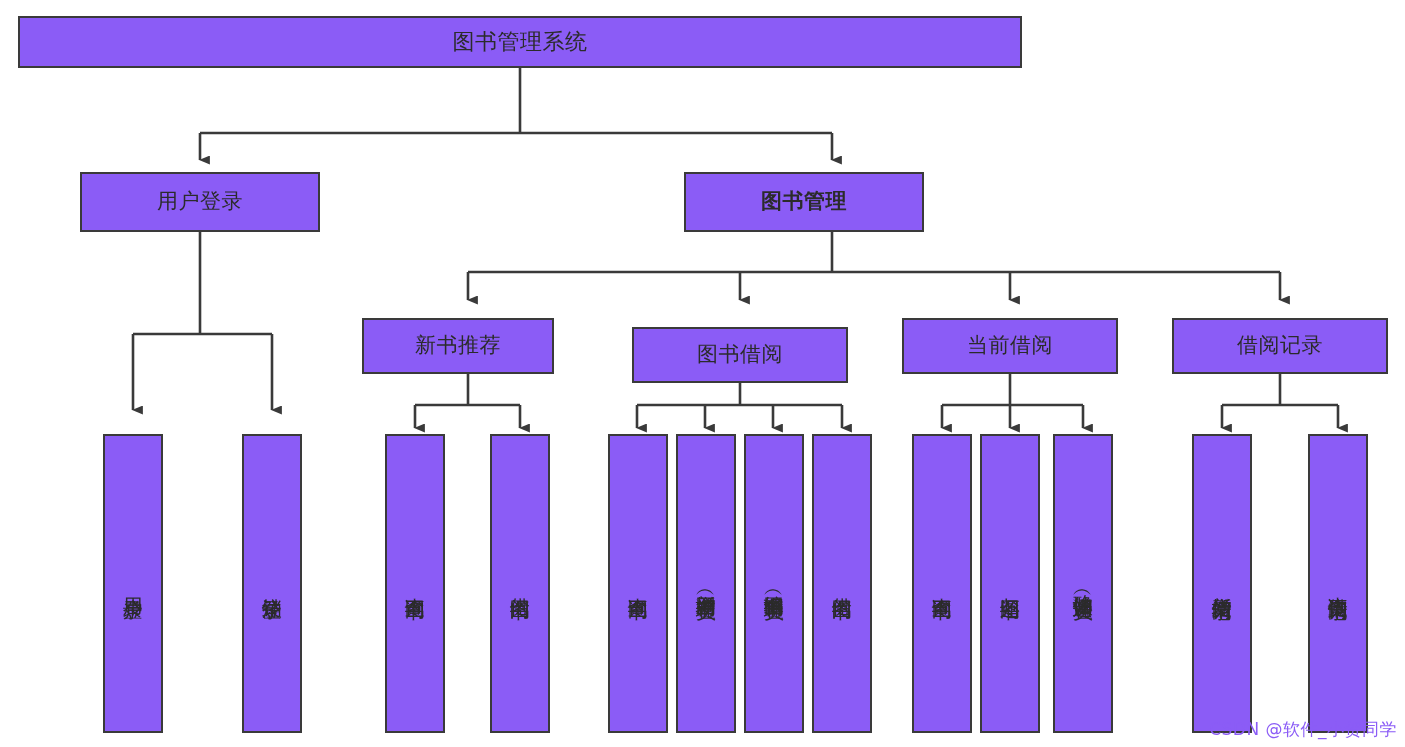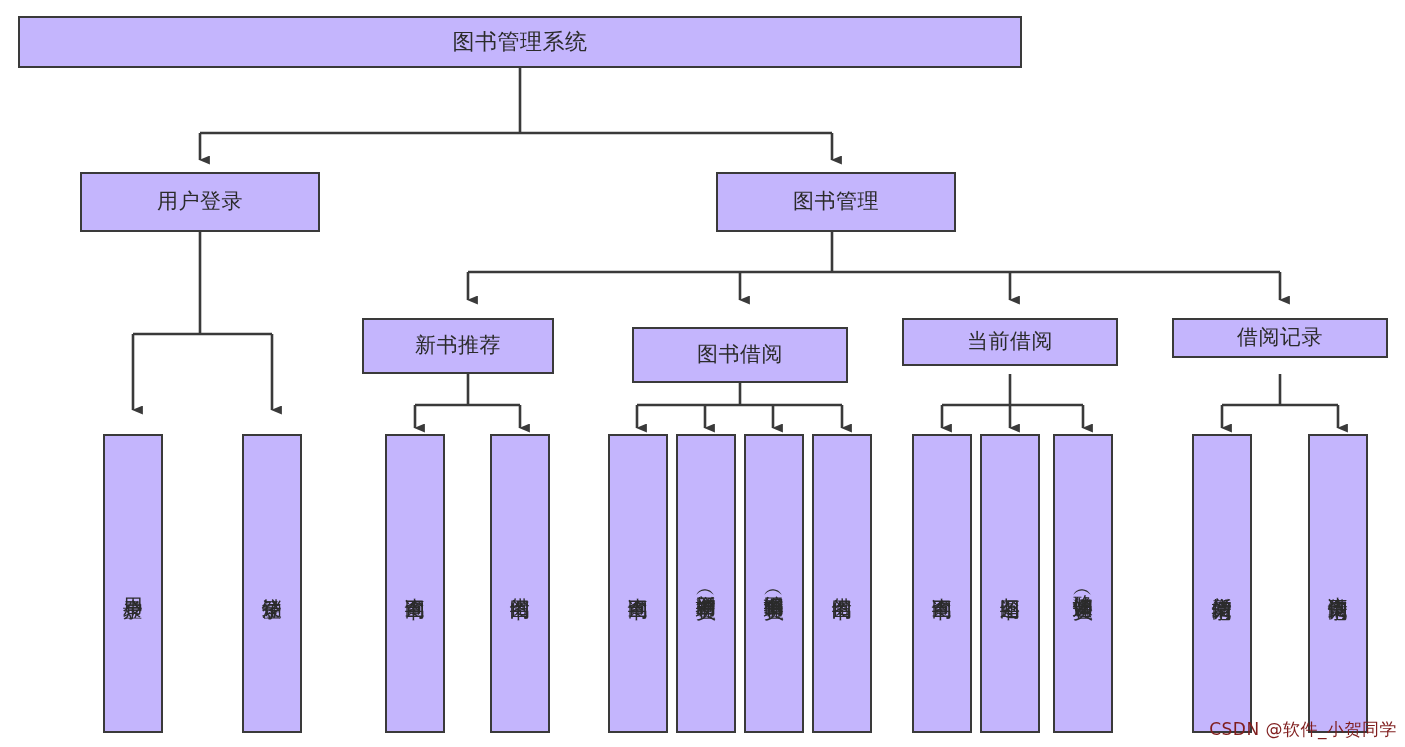--- a/index.html
+++ b/index.html
@@ -21,21 +21,21 @@
     position: absolute;
     left: 0;
     top: 0;
     width: 1405px;
     height: 747px;
     pointer-events: none;
   }
   .node {
     position: absolute;
     box-sizing: border-box;
-    background: #c4b5fd;
+    background: #8b5cf6;
     border: 2.2px solid #3a3a3a;
     display: flex;
     align-items: center;
     justify-content: center;
     color: #2b2b2b;
   }
   .node.horiz {
     font-size: 21px;
     letter-spacing: 0.5px;
     line-height: 1.1;
@@ -56,21 +56,21 @@
     white-space: nowrap;
   }
   #root-node {
     font-size: 22px;
   }
   #watermark {
     position: absolute;
     right: 8px;
     bottom: 6px;
     font-size: 17px;
-    color: #7f1d1d;
+    color: #8b5cf6;
     letter-spacing: 0.5px;
     white-space: nowrap;
   }
 </style>
 </head>
 <body>
 
 <div id="canvas">
 
   <svg id="wires" viewBox="0 0 1405 747" width="1405" height="747">
@@ -120,29 +120,29 @@
       <path d="M1222,405 L1338,405"></path>
       <path d="M1222,405 L1222,428" marker-end="url(#arrow)"></path>
       <path d="M1338,405 L1338,428" marker-end="url(#arrow)"></path>
     </g>
   </svg>
 
   <div class="node horiz" id="root-node" style="left:18px; top:16px; width:1004px; height:52px;">图书管理系统</div>
 
   <div class="node horiz" style="left:80px; top:172px; width:240px; height:60px;">用户登录</div>
 
-  <div class="node horiz" style="left:716px; top:172px; width:240px; height:60px;">图书管理</div>
+  <div class="node horiz" style="left:684px; top:172px; width:240px; height:60px;font-weight:bold;">图书管理</div>
 
   <div class="node horiz" style="left:362px; top:318px; width:192px; height:56px;">新书推荐</div>
 
   <div class="node horiz" style="left:632px; top:318px; width:216px; height:56px;margin-top:9px;">图书借阅</div>
 
-  <div class="node horiz" style="left:902px; top:318px; width:216px; height:48px;">当前借阅</div>
+  <div class="node horiz" style="left:902px; top:318px; width:216px; height:56px;">当前借阅</div>
 
-  <div class="node horiz" style="left:1172px; top:318px; width:216px; height:40px;">借阅记录</div>
+  <div class="node horiz" style="left:1172px; top:318px; width:216px; height:56px;">借阅记录</div>
 
   <div class="node vert" style="left:103px; top:434px; width:60px; height:299px;">
     <span>用户登录</span>
   </div>
 
   <div class="node vert" style="left:242px; top:434px; width:60px; height:299px;">
     <span>注销登录</span>
   </div>
 
   <div class="node vert" style="left:385px; top:434px; width:60px; height:299px;">

